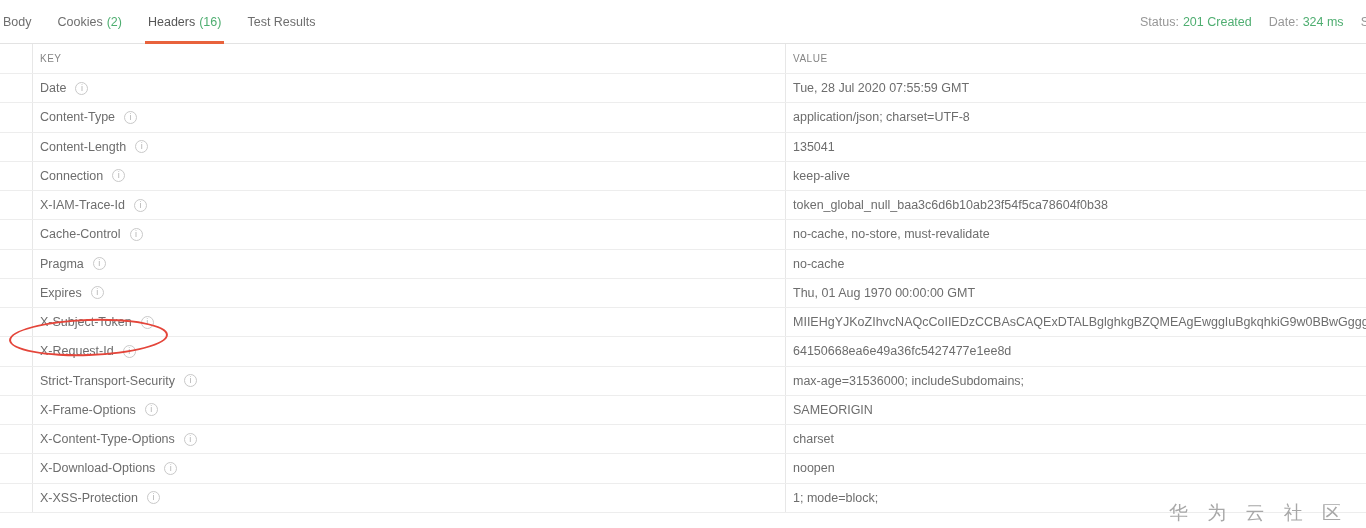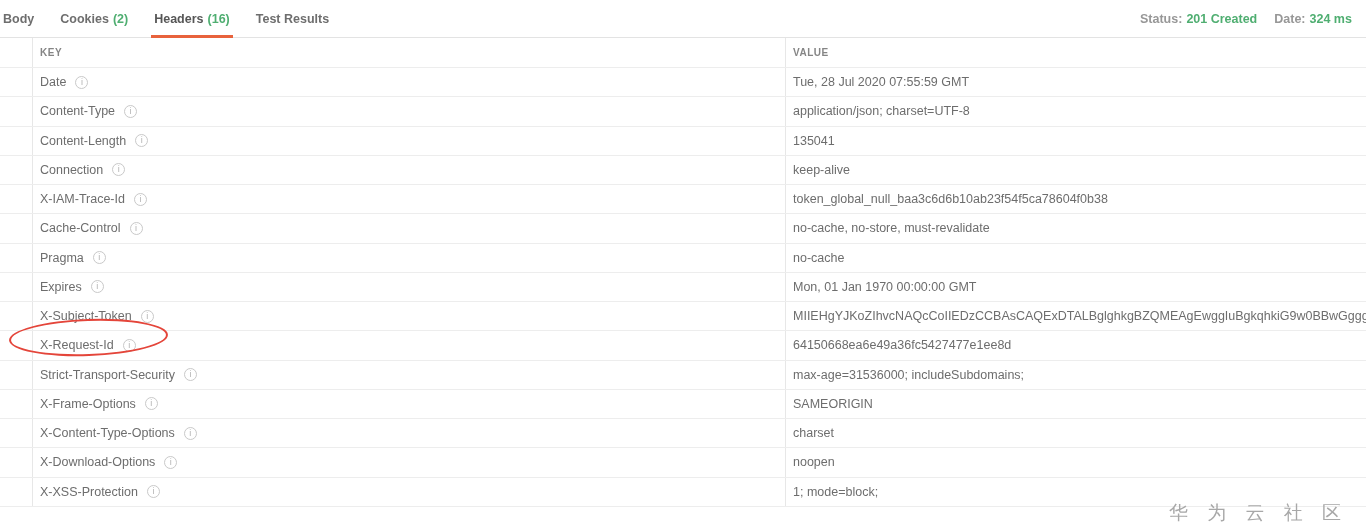--- a/index.html
+++ b/index.html
@@ -6,29 +6,28 @@
   html, body {
     width: 1366px; height: 528px;
     overflow: hidden;
     background: #ffffff;
     font-family: "Liberation Sans", "DejaVu Sans", sans-serif;
     position: relative;
   }
 
   
   .topbar {
-    height: 38px;
+    height: 44px;
     display: flex;
     align-items: stretch;
     justify-content: space-between;
     border-bottom: 1px solid #e3e3e3;
     background: #fff;
     position: relative;
     white-space: nowrap;
-    font-weight: bold;
   }
   .tabs {
     display: flex;
     align-items: stretch;
     padding-left: 3px;
   }
   .tab {
     position: relative;
     display: flex;
     align-items: center;
@@ -89,21 +88,21 @@
   .cell-value {
     flex: 1 1 auto;
     display: flex;
     align-items: center;
     padding-left: 7px;
     overflow: hidden;
     white-space: nowrap;
   }
   .th-text {
     font-size: 10px;
-    font-weight: bold;
+    font-weight: normal;
     letter-spacing: 0.5px;
     color: #858585;
     text-align: center;
   }
   .key-text, .val-text {
     font-size: 12.5px;
     color: #6d6d6d;
   }
   .info-icon {
     display: inline-flex;
@@ -263,21 +262,21 @@
         <span class="val-text">no-cache</span>
       </div>
     </div>
       <div class="trow">
       <div class="cell-blank"></div>
       <div class="cell-key">
         <span class="key-text">Expires</span>
         <span class="info-icon"></span>
       </div>
       <div class="cell-value">
-        <span class="val-text">Mon, 01 Jan 1970 00:00:00 GMT</span>
+        <span class="val-text">Thu, 01 Aug 1970 00:00:00 GMT</span>
       </div>
     </div>
       <div class="trow">
       <div class="cell-blank"></div>
       <div class="cell-key">
         <span class="key-text">X-Subject-Token</span>
         <span class="info-icon"></span>
       </div>
       <div class="cell-value">
         <span class="val-text">MIIEHgYJKoZIhvcNAQcCoIIEDzCCBAsCAQExDTALBglghkgBZQMEAgEwggIuBgkqhkiG9w0BBwGgggIfBIICG3sidG9rZW4iOnsiZXhwaXJlc19hdCI6IjIw</span>

